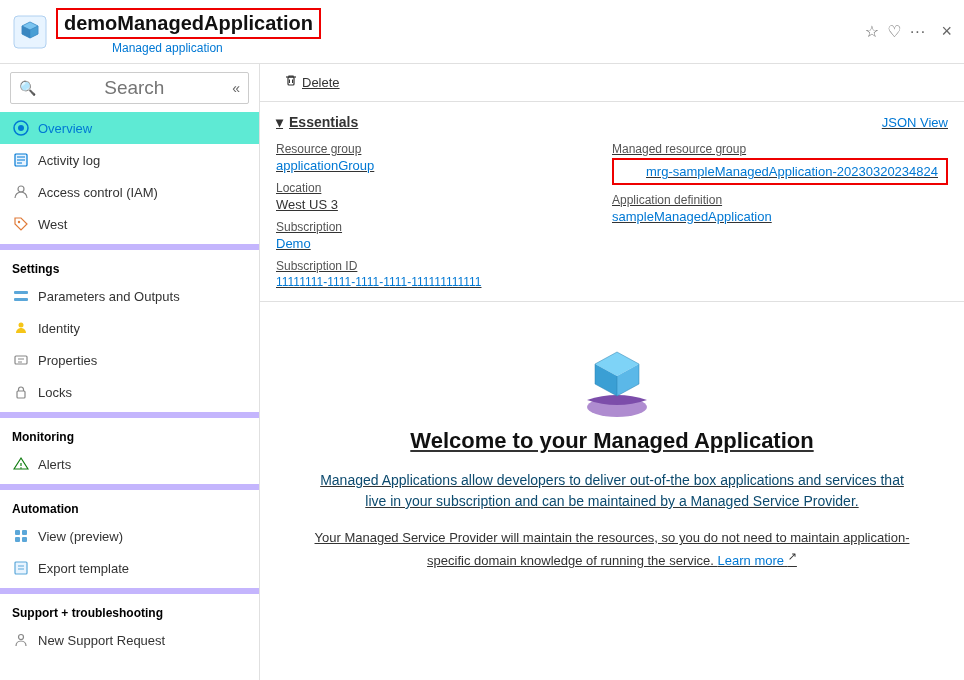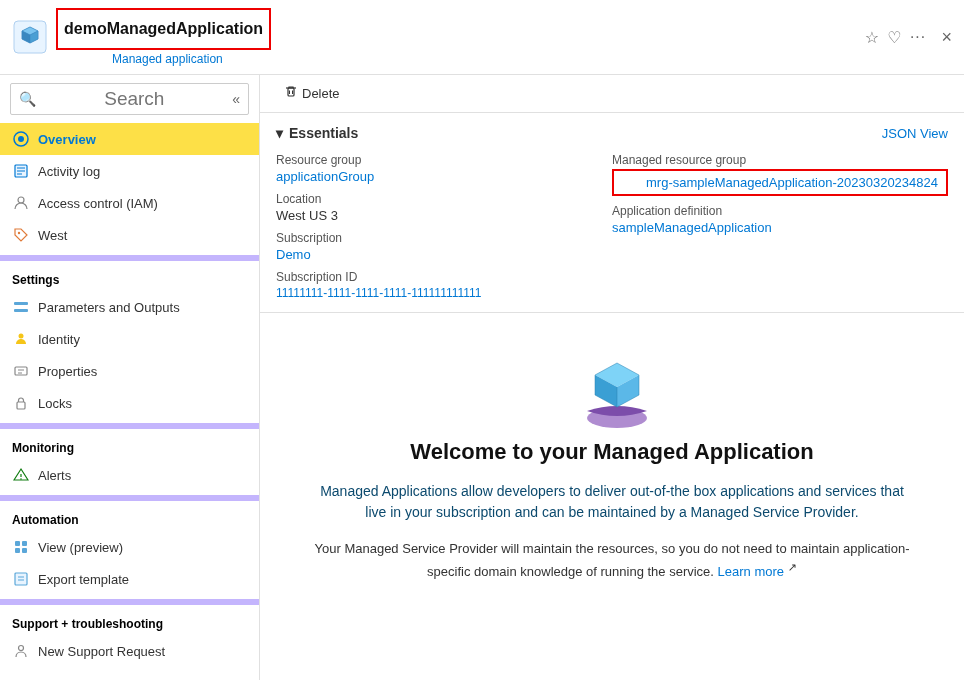--- a/index.html
+++ b/index.html
@@ -2,45 +2,45 @@
 <html><head>
   <meta charset="utf-8">
   <style>
     * { box-sizing: border-box; margin: 0; padding: 0; }
     body { font-family: 'Segoe UI', Arial, sans-serif; font-size: 13px; color: #333; background: #fff; display: flex; flex-direction: column; height: 680px; width: 964px; overflow: hidden; }
 
     
     .top-header { display: flex; align-items: center; padding: 8px 12px; border-bottom: 1px solid #e0e0e0; gap: 8px; min-height: 56px; }
     .app-icon { width: 36px; height: 36px; }
     .app-title-block { flex: 1; }
-    .app-title { font-size: 16px; font-weight: 600; color: #111; border: 2px solid #e00; padding: 10px 6px; display: inline-block; }
+    .app-title { font-size: 20px; font-weight: 600; color: #111; border: 2px solid #e00; padding: 2px 6px; display: inline-block; }
     .app-subtitle { font-size: 12px; color: #0078d4; margin-top: 2px; padding-left: 8px; margin-left: 48px; }
     .header-actions { display: flex; gap: 8px; align-items: center; color: #666; }
     .header-icon { cursor: pointer; font-size: 16px; color: #666; }
     .close-btn { font-size: 18px; cursor: pointer; color: #666; margin-left: 8px; }
 
     
     .main-layout { display: flex; flex: 1; overflow: hidden; }
 
     
     .sidebar { width: 260px; border-right: 1px solid #e0e0e0; overflow-y: auto; flex-shrink: 0; background: #fff; }
     .search-box { display: flex; align-items: center; margin: 8px 10px; border: 1px solid #ccc; border-radius: 2px; padding: 4px 8px; gap: 6px; }
     .search-box input { border: none; outline: none; font-size: 19px; width: 100%; background: transparent; text-align: center; }
     .search-icon-small { color: #666; font-size: 14px; }
     .collapse-btn { margin-left: auto; cursor: pointer; color: #666; font-size: 14px; }
 
     .nav-item { display: flex; align-items: center; padding: 7px 12px; cursor: pointer; gap: 8px; color: #333; text-decoration: none; }
-    .nav-item.active { background: #fde047; color: #0078d4; font-weight: bold; }
+    .nav-item.active { background: #5eead4; color: #0078d4; }
     .nav-item .nav-icon { width: 18px; height: 18px; flex-shrink: 0; display: flex; align-items: center; justify-content: center; }
     .nav-item .nav-label { font-size: 13px; }
 
     .section-header { padding: 12px 12px 4px 12px; font-size: 12px; font-weight: 600; color: #000000; text-transform: none; border-top: 6px solid #c4b5fd; margin-top: 4px; }
 
     
-    .content { flex: 1; overflow-y: auto; padding: 0; }
+    .content { flex: 1; overflow-y: auto; padding: 0; text-decoration: underline; }
 
     
     .toolbar { display: flex; align-items: center; padding: 6px 16px; border-bottom: 1px solid #e0e0e0; gap: 12px; }
     .toolbar-btn { display: flex; align-items: center; gap: 4px; padding: 4px 8px; cursor: pointer; border: none; background: transparent; font-size: 13px; color: #333; }
 
     
     .essentials { padding: 12px 16px; border-bottom: 1px solid #e0e0e0; }
     .essentials-header { display: flex; align-items: center; justify-content: space-between; margin-bottom: 12px; }
     .essentials-title { font-size: 14px; font-weight: 600; display: flex; align-items: center; gap: 6px; }
     .json-view-link { color: #0078d4; font-size: 13px; cursor: pointer; text-decoration: none; }

